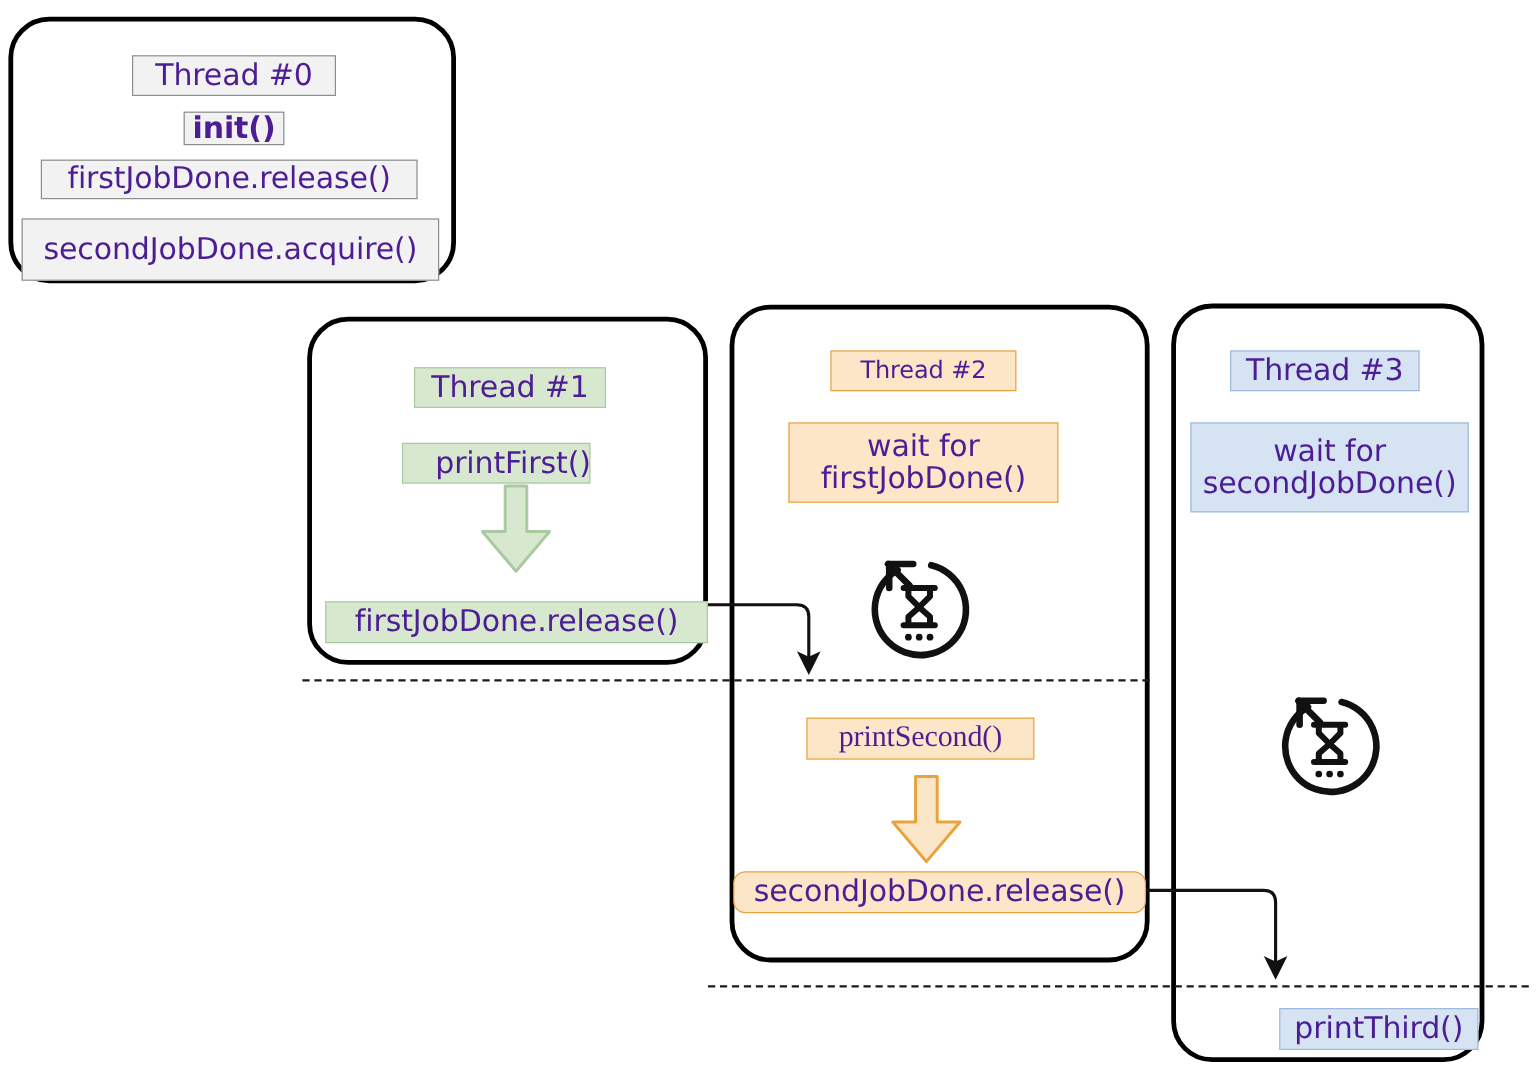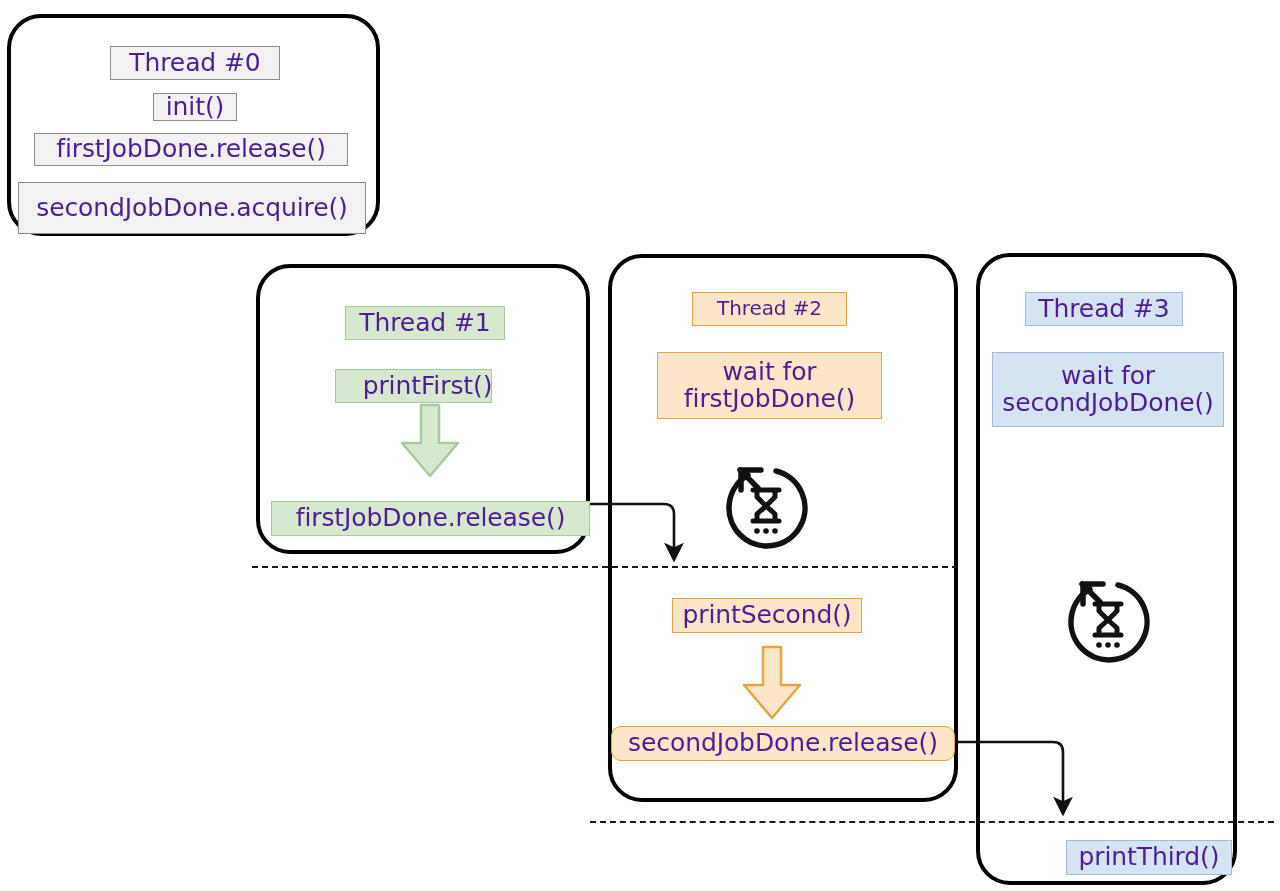--- a/index.html
+++ b/index.html
@@ -85,21 +85,21 @@
 </style>
 </head>
 <body>
 
 <div id="canvas">
 
   <div class="thread-box" style="left:7px; top:14px; width:373px; height:222px;"></div>
 
   <div class="chip chip-gray" style="left:110px; top:46px; width:170px; height:34px; font-size:25px;">Thread #0</div>
 
-  <div class="chip chip-gray" style="left:153px; top:93px; width:84px; height:28px; font-size:25px;">init()</div>
+  <div class="chip chip-gray" style="left:153px; top:93px; width:84px; height:28px; font-size:25px;font-weight:bold;">init()</div>
 
   <div class="chip chip-gray" style="left:34px; top:133px; width:314px; height:33px; font-size:25px;">firstJobDone.release()</div>
 
   <div class="chip chip-gray" style="left:18px; top:182px; width:348px; height:52px; font-size:25px;">secondJobDone.acquire()</div>
 
   <div class="thread-box" style="left:256px; top:264px; width:334px; height:290px;"></div>
 
   <div class="chip chip-green" style="left:345px; top:292px; width:160px; height:34px; font-size:25px;">Thread #1</div>
 
   <div class="chip chip-green" style="left:335px; top:355px; width:157px; height:34px; font-size:25px;padding-left:28px;">printFirst()</div>
@@ -123,21 +123,21 @@
     <line x1="22" y1="12" x2="40" y2="30" stroke="#111" stroke-width="5.5" stroke-linecap="round"></line>
     <line x1="35" y1="32" x2="61" y2="32" stroke="#111" stroke-width="5" stroke-linecap="round"></line>
     <line x1="35" y1="63" x2="61" y2="63" stroke="#111" stroke-width="5" stroke-linecap="round"></line>
     <path d="M 39 32 L 39 39 L 48 48 L 57 39 L 57 32" fill="none" stroke="#111" stroke-width="5" stroke-linejoin="round"></path>
     <path d="M 39 63 L 39 56 L 48 48 L 57 56 L 57 63" fill="none" stroke="#111" stroke-width="5" stroke-linejoin="round"></path>
     <circle cx="39" cy="73" r="2.8" fill="#111"></circle>
     <circle cx="48" cy="73" r="2.8" fill="#111"></circle>
     <circle cx="57" cy="73" r="2.8" fill="#111"></circle>
   </svg>
 
-  <div class="chip chip-orange" style="left:672px; top:598px; width:190px; height:35px; font-size:25px;">printSecond()</div>
+  <div class="chip chip-orange" style="left:672px; top:598px; width:190px; height:35px; font-size:25px;font-family:Liberation Serif, serif;">printSecond()</div>
 
   <svg class="block-arrow" style="left:740px; top:645px;" width="64" height="76" viewBox="0 0 64 76">
     <polygon points="23,2 41,2 41,40 60,40 32,73 4,40 23,40" fill="#fce6c8" stroke="#e8a33e" stroke-width="2.5" stroke-linejoin="round"></polygon>
   </svg>
 
   <div class="chip chip-orange" style="left:611px; top:726px; width:344px; height:35px; font-size:25px;border-radius:10px;">secondJobDone.release()</div>
 
   <div class="thread-box" style="left:976px; top:253px; width:261px; height:632px;"></div>
 
   <div class="chip chip-blue" style="left:1025px; top:292px; width:158px; height:34px; font-size:25px;">Thread #3</div>

